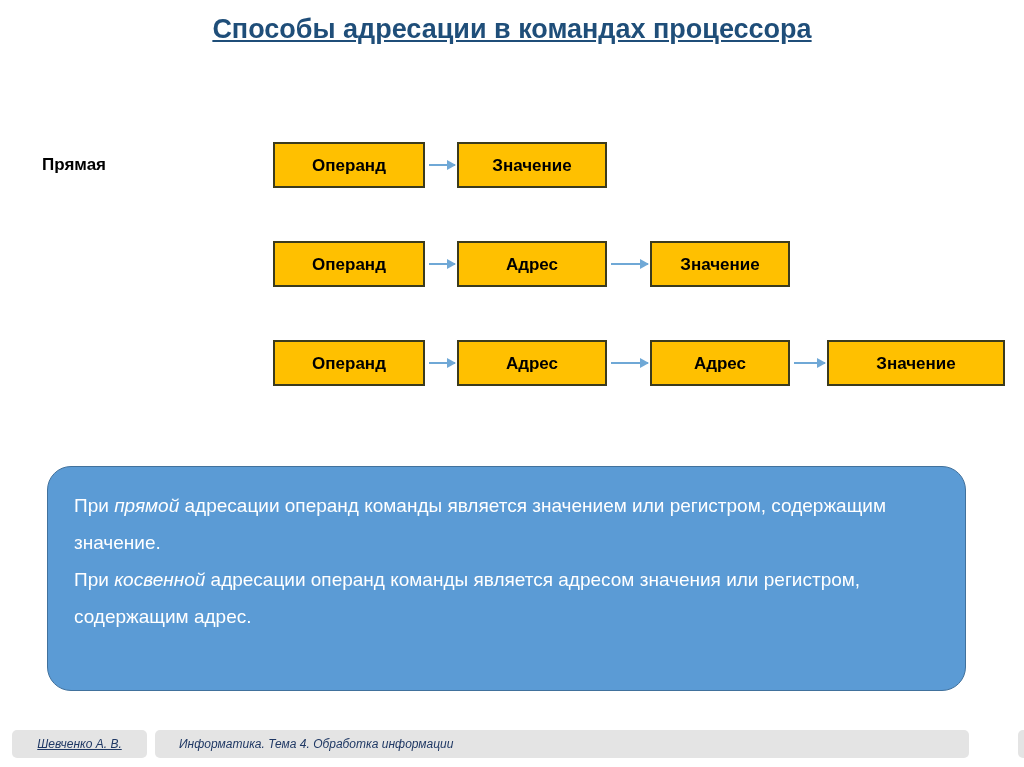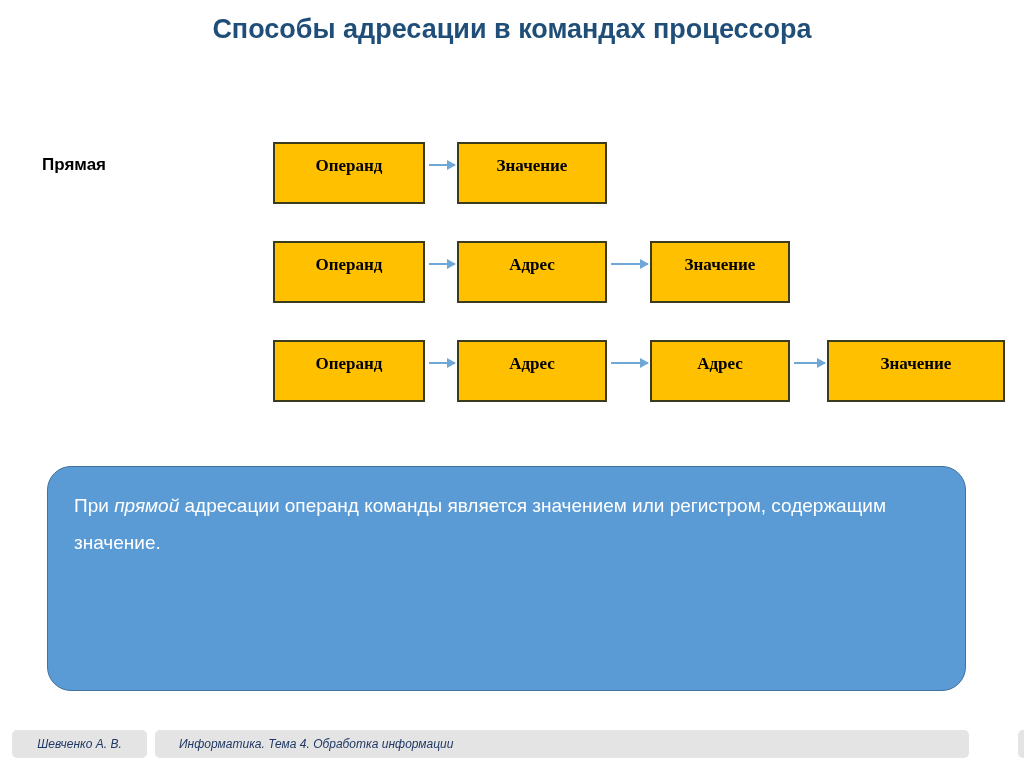--- a/index.html
+++ b/index.html
@@ -21,20 +21,21 @@
     position: absolute;
     left: 0;
     top: 14px;
     width: 1024px;
     text-align: center;
     font-size: 27px;
     font-weight: bold;
     color: #1F4E79;
     letter-spacing: 0px;
     white-space: nowrap;
+    text-decoration: underline;
   }
 
   
   .diagram {
     position: absolute;
     left: 0;
     top: 0;
     width: 1024px;
     height: 430px;
   }
@@ -51,31 +52,30 @@
     height: 46px;
     line-height: 46px;
     font-size: 17px;
     font-weight: bold;
     color: #000000;
     white-space: nowrap;
   }
   .node {
     position: absolute;
     top: 0;
-    height: 62px;
+    height: 46px;
     line-height: 44px;
     box-sizing: border-box;
     background: #FFC000;
     border: 2px solid #3B3B1E;
     text-align: center;
     font-size: 17px;
     font-weight: bold;
     color: #000000;
     white-space: nowrap;
-    font-family: Liberation Serif, serif;
   }
   .arrow {
     position: absolute;
     top: 21px;
     height: 4px;
   }
   .arrow .shaft {
     position: absolute;
     left: 0;
     top: 1px;
@@ -138,20 +138,21 @@
     color: #1F3864;
     font-size: 12px;
     font-style: italic;
     white-space: nowrap;
     overflow: hidden;
   }
   .footer-author {
     left: 12px;
     width: 135px;
     text-align: center;
+    text-decoration: underline;
   }
   .footer-topic {
     left: 155px;
     width: 814px;
     padding-left: 24px;
   }
   .footer-page {
     left: 1018px;
     width: 27px;
     text-align: center;
@@ -201,19 +202,20 @@
       <div class="arrow" style="left: 794px; width: 31px;">
         <span class="shaft" style="background: rgb(111, 168, 214);"></span>
         <span class="head" style="border-left-color: rgb(111, 168, 214);"></span>
       </div>
       <div class="node" style="left: 827px; width: 178px; background: rgb(255, 192, 0); border-color: rgb(59, 59, 30);">Значение</div>
     </div>
   </div>
 
 <div class="callout" style="background: rgb(91, 155, 213);">
     <p style="color: rgb(255, 255, 255);"><span>При </span><i>прямой</i><span> адресации операнд команды является значением или регистром, содержащим значение.</span></p>
+    <p style="color: rgb(255, 255, 255);"><span>При </span><i>косвенной</i><span> адресации операнд команды является адресом значения или регистром, содержащим адрес.</span></p>
   </div>
 
 <div class="footer">
   <div class="footer-cell footer-author">Шевченко А. В.</div>
   <div class="footer-cell footer-topic">Информатика. Тема 4. Обработка информации</div>
   <div class="footer-cell footer-page">25</div>
 </div>
 
 </body></html>

